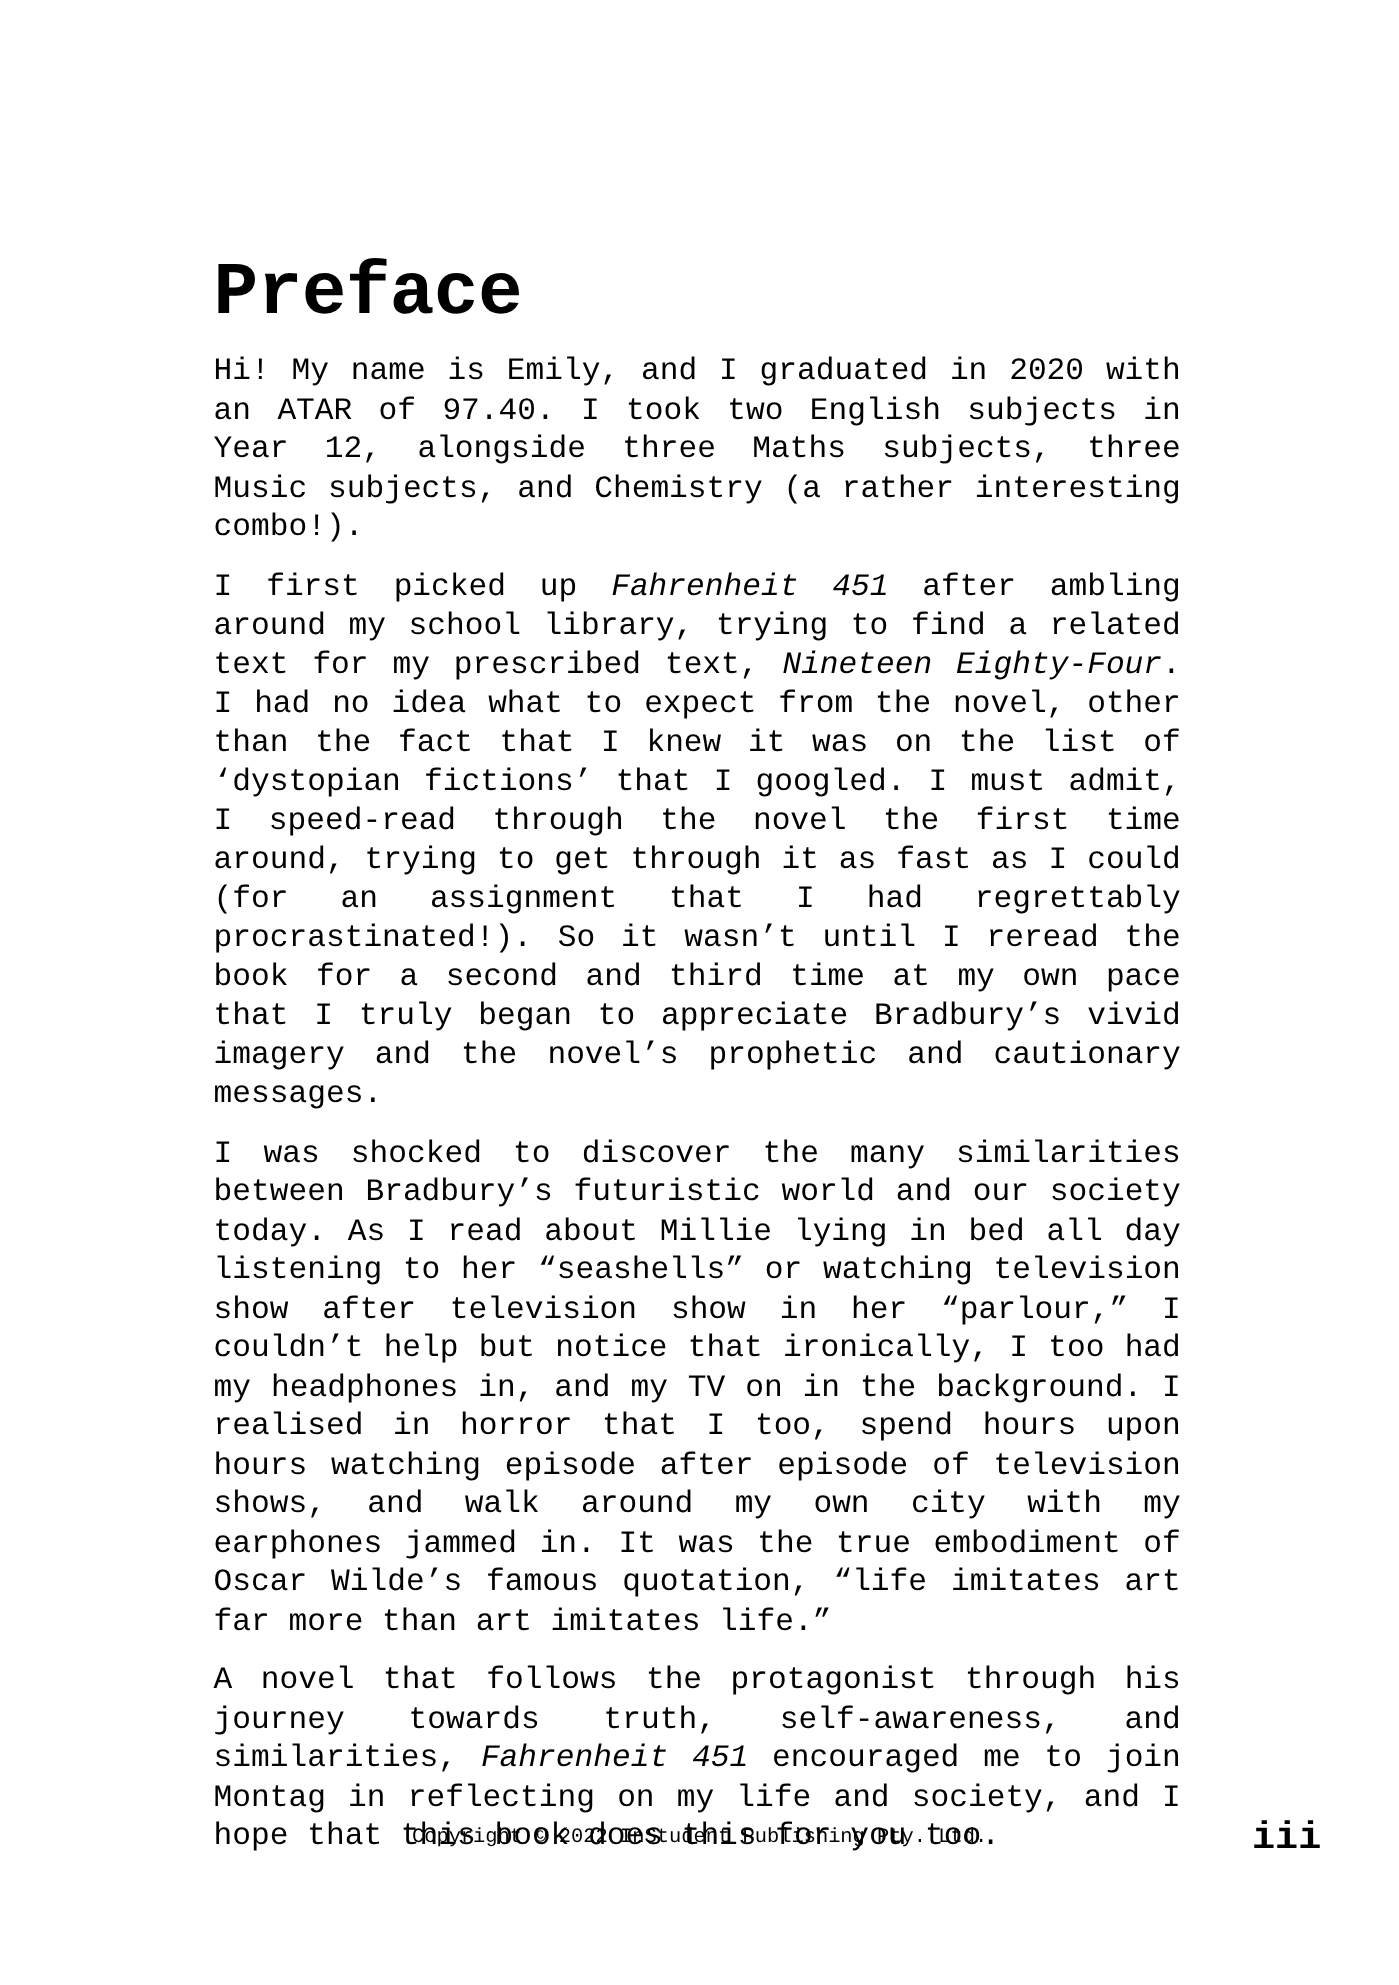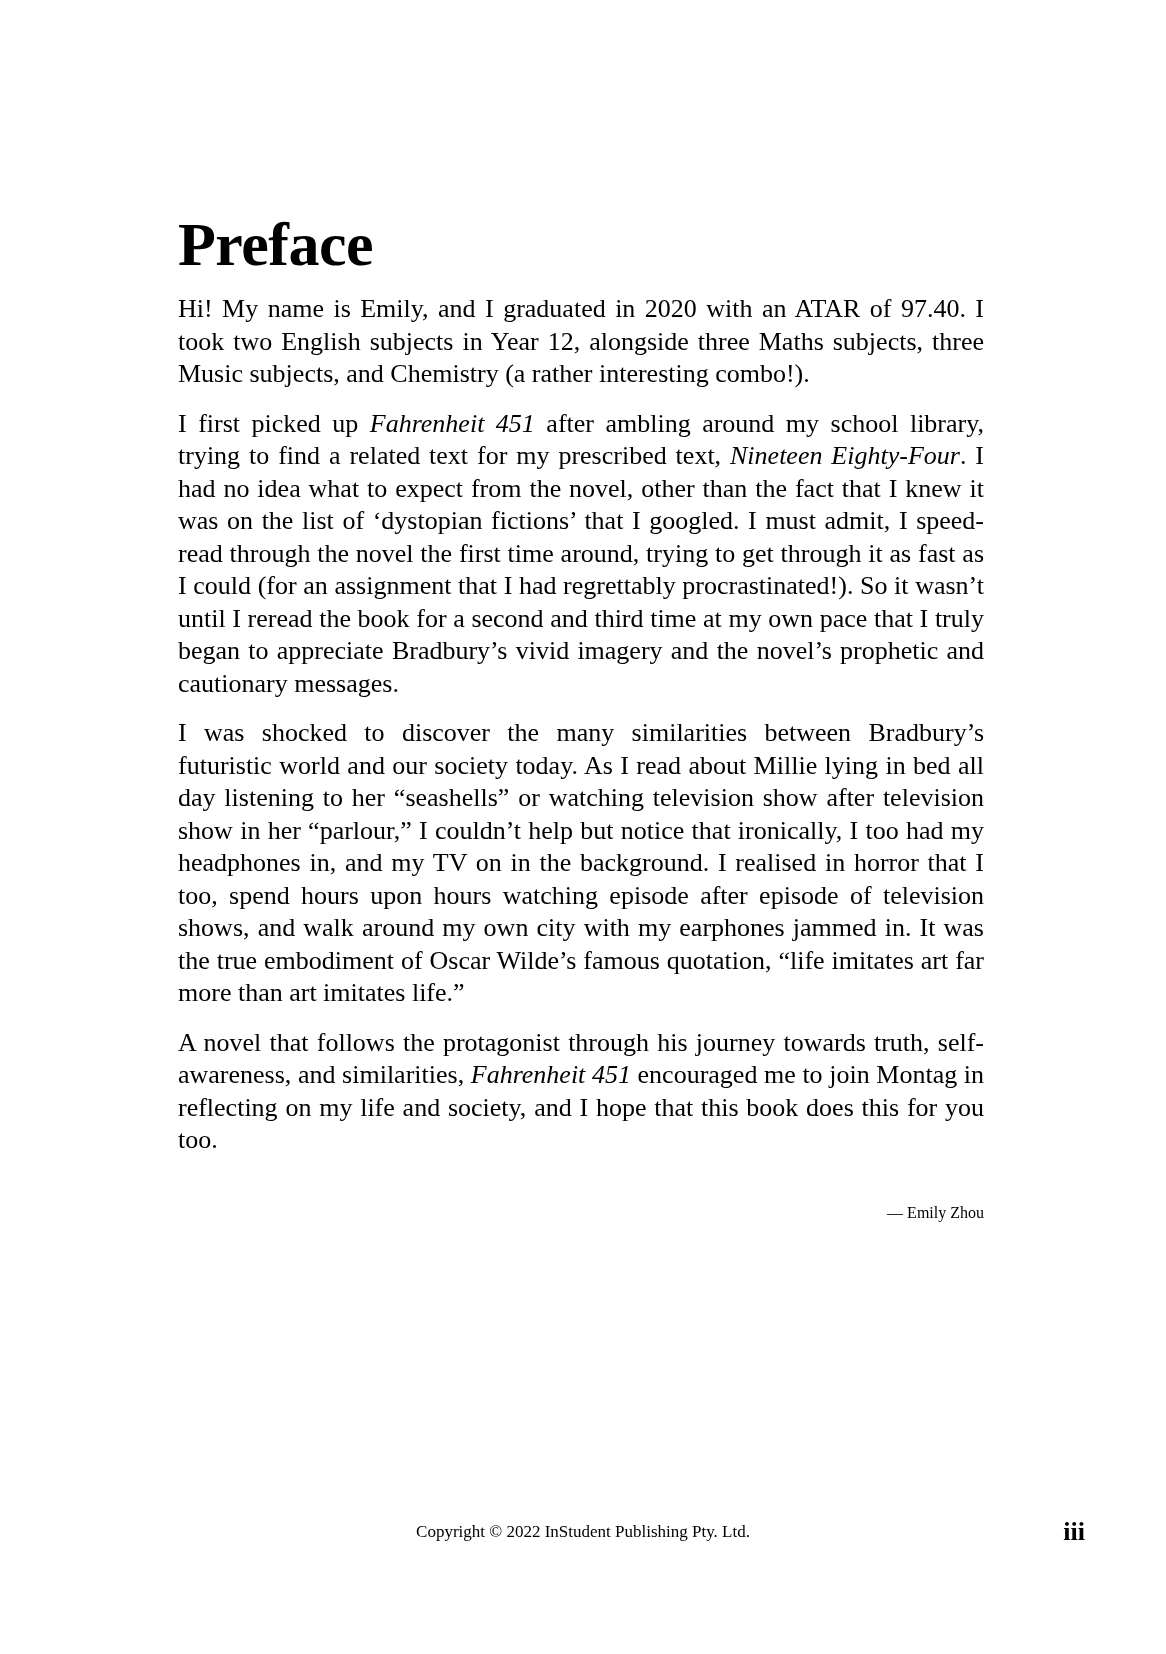--- a/index.html
+++ b/index.html
@@ -6,21 +6,21 @@
     margin: 0;
     padding: 0;
     background: #ffffff;
   }
   .page {
     position: relative;
     width: 1166px;
     height: 1572px;
     background: #ffffff;
     color: #000000;
-    font-family: Liberation Serif, serif;
+    font-family: Liberation Mono, monospace;
     overflow: hidden;
   }
   .content {
     position: absolute;
     left: 178px;
     top: 212px;
     width: 806px;
   }
   .title {
     font-size: 62px;
@@ -55,23 +55,23 @@
     position: absolute;
     left: 0;
     right: 0;
     bottom: 0;
     text-align: center;
     font-size: 17px;
     line-height: 25px;
   }
   .page-number {
     position: absolute;
-    right: 81px;
+    right: 65px;
     bottom: 0;
-    font-size: 26px;
+    font-size: 32px;
     font-weight: 700;
     line-height: 25px;
   }
 </style>
 </head>
 <body>
 
 <div class="page">
   <div class="content">
     <h1 class="title">Preface</h1>

